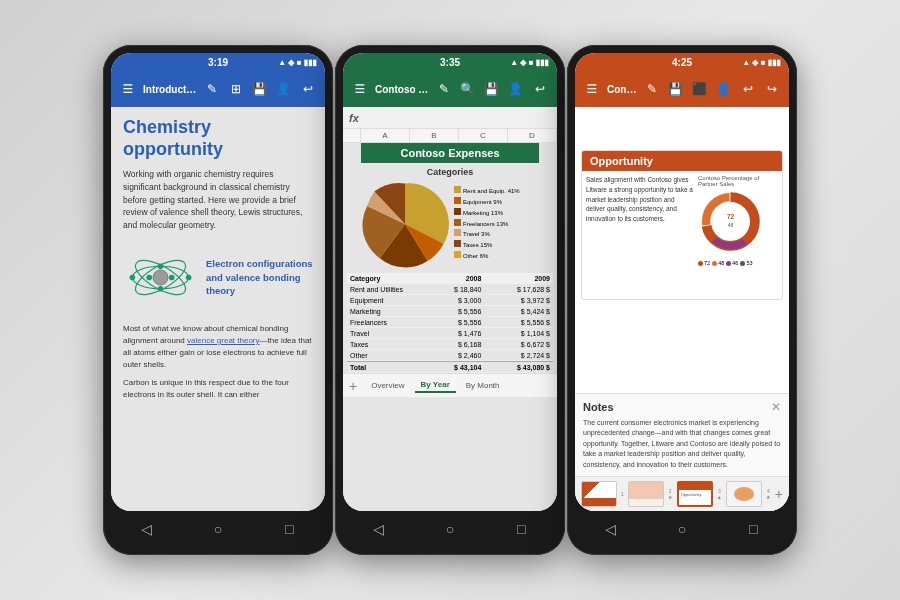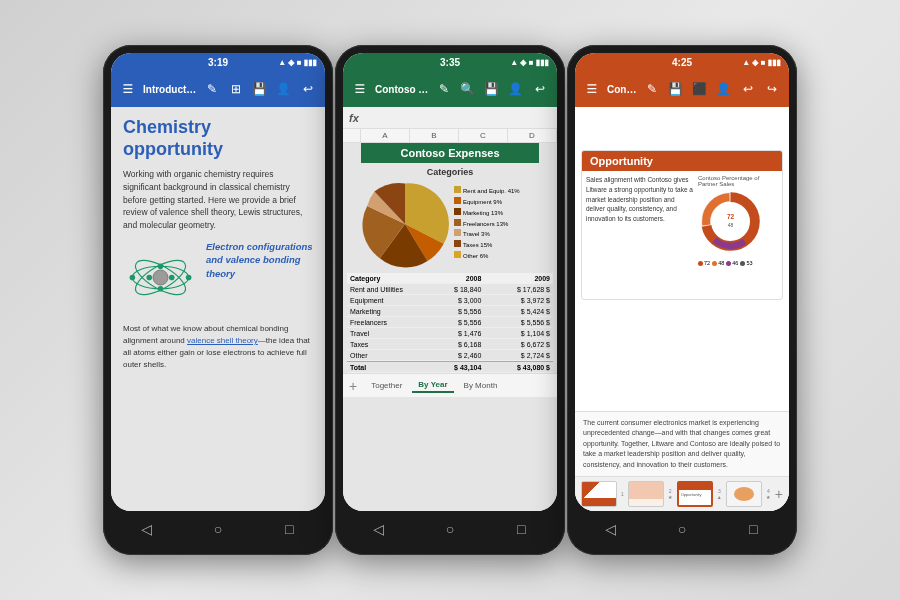--- a/index.html
+++ b/index.html
@@ -153,24 +153,23 @@
       margin-bottom: 8px;
     }
     .word-body {
       font-size: 8.5px;
       color: #333;
       line-height: 1.5;
       margin-bottom: 0;
     }
     .word-diagram {
       display: flex;
-      align-items: flex-start;
+      align-items: center;
       gap: 8px;
       margin: 8px 0;
-      font-style: italic;
     }
     .atom-diagram {
       width: 75px;
       height: 75px;
       flex-shrink: 0;
     }
     .electron-text {
       font-size: 9.5px;
       color: #2b5eb8;
       font-weight: bold;
@@ -455,22 +454,23 @@
               <circle cx="40" cy="28" r="3" fill="#1a9a6a"></circle>
               <circle cx="40" cy="52" r="3" fill="#1a9a6a"></circle>
               <circle cx="28" cy="40" r="3" fill="#1a9a6a"></circle>
               <circle cx="52" cy="40" r="3" fill="#1a9a6a"></circle>
               <circle cx="10" cy="40" r="3" fill="#1a9a6a"></circle>
               <circle cx="70" cy="40" r="3" fill="#1a9a6a"></circle>
             </svg>
             <div class="electron-text">Electron configurations and valence bonding theory</div>
           </div>
           <div class="word-body2">
-            <span>Most of what we know about chemical bonding alignment around </span><span class="link-text">valence shell theory</span><span>—the idea that all atoms either gain or lose electrons to achieve full outer shells.</span>
-          </div>
+            <span>Most of what we know about chemical bonding alignment around </span><span class="link-text">valence great theory</span><span>—the idea that all atoms either gain or lose electrons to achieve full outer shells.</span>
+          </div>
+          <div class="word-body2" style="margin-top:6px;">Carbon is unique in this respect due to the four electrons in its outer shell. It can either</div>
         </div>
       </div>
     </div>
     <div class="phone-nav">
       <div class="nav-btn">◁</div>
       <div class="nav-btn">○</div>
       <div class="nav-btn">□</div>
     </div>
   </div>
 
@@ -582,21 +582,21 @@
           </div>
           <div class="excel-data-row" style="font-weight:bold; border-top:1px solid #aaa;">
             <div class="excel-cell left bold">Total</div>
             <div class="excel-cell bold">$ 43,104</div>
             <div class="excel-cell bold">$ 43,080 $</div>
           </div>
         </div>
 
         <div class="excel-tabs">
           <span class="excel-add">+</span>
-          <div class="excel-tab">Together</div>
+          <div class="excel-tab">Overview</div>
           <div class="excel-tab active">By Year</div>
           <div class="excel-tab">By Month</div>
         </div>
       </div>
     </div>
     <div class="phone-nav">
       <div class="nav-btn">◁</div>
       <div class="nav-btn">○</div>
       <div class="nav-btn">□</div>
     </div>
@@ -663,20 +663,24 @@
                       <div class="donut-dot" style="background:#555;"></div>
                       <span>53</span>
                     </div>
                 </div>
               </div>
             </div>
           </div>
         </div>
 
         <div class="ppt-notes">
+          <div class="notes-header">
+            <span class="notes-title">Notes</span>
+            <span class="notes-close">✕</span>
+          </div>
           <p class="notes-text">The current consumer electronics market is experiencing unprecedented change—and with that changes comes great opportunity. Together, Litware and Contoso are ideally poised to take a market leadership position and deliver quality, consistency, and innovation to their customers.</p>
         </div>
 
         <div class="ppt-thumbnails">
           <div class="slide-thumb" style="background:linear-gradient(135deg,#c44b1c 30%,#fff 30%);">
             <div style="width:100%;height:100%;position:relative;">
               <div style="position:absolute;bottom:0;width:100%;background:#c44b1c;height:8px;"></div>
             </div>
           </div>
           <div style="font-size:5px;color:#888;text-align:center;">1</div>

